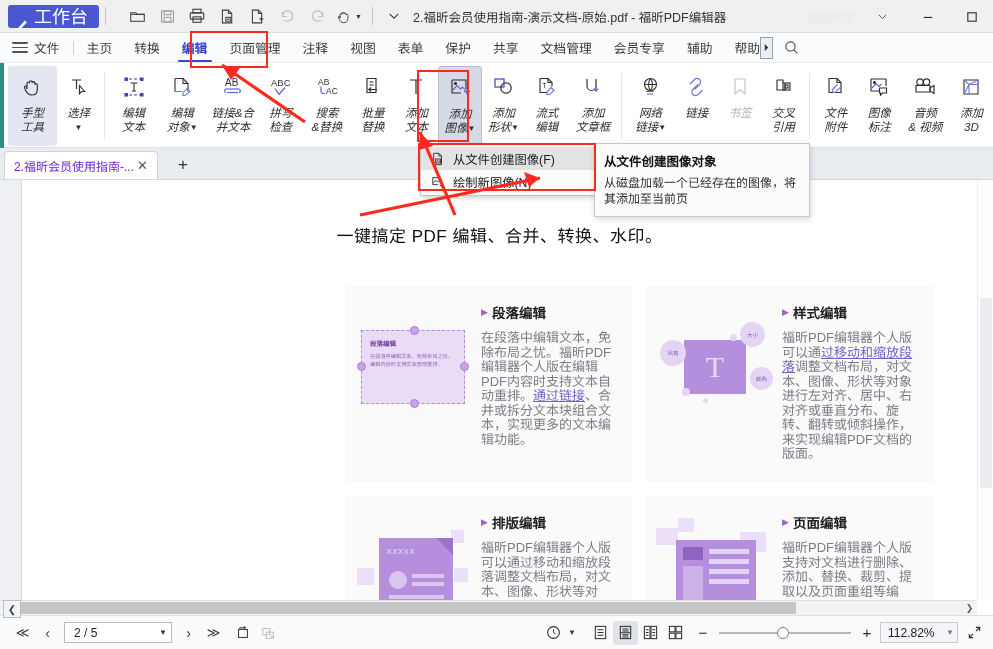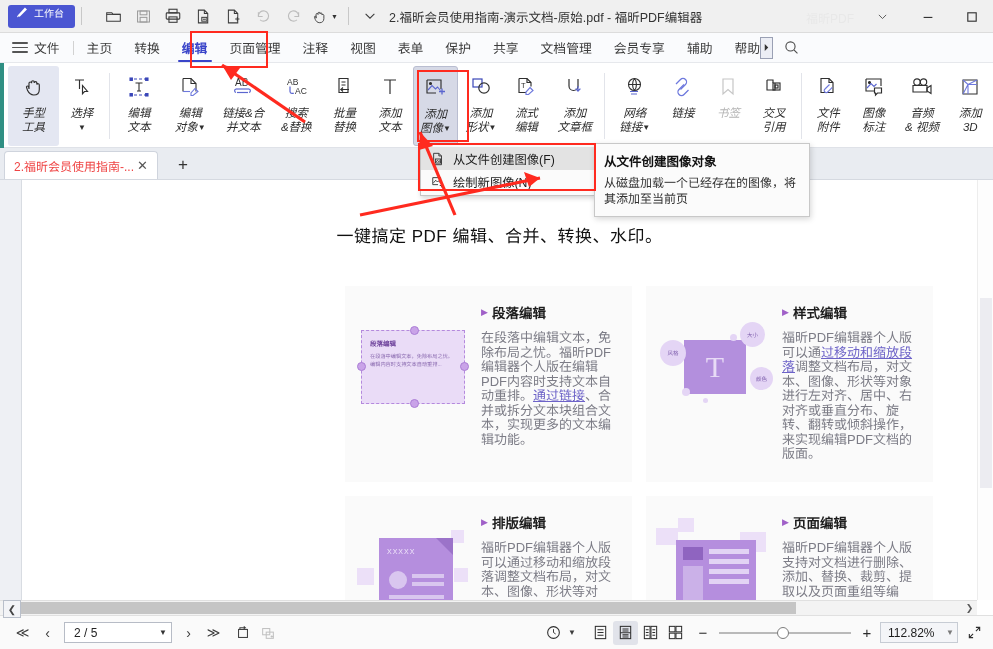--- a/index.html
+++ b/index.html
@@ -16,22 +16,22 @@
 
   
   .titlebar {
     position:absolute; left:0; top:0; width:993px; height:33px;
     background:#f0f0f0; border-bottom:1px solid #dcdcdc;
     display:flex; align-items:center;
   }
   .workbench-btn {
     margin-left:8px; height:23px; padding:0 11px 0 8px;
     background:#4b56d2; color:#fff; border-radius:3px;
-    display:flex; align-items:flex-start; gap:5px;
-    font-size:10px; cursor:pointer; white-space:nowrap;
+    display:flex; align-items:flex-end; gap:5px;
+    font-size:18px; cursor:pointer; white-space:nowrap;
   }
   .workbench-btn .pen { display:inline-block; width:13px; height:13px; }
   .tb-sep { width:1px; height:18px; background:#c8c8c8; margin:0 6px; }
   .tb-icon {
     width:30px; height:26px; display:flex; align-items:center; justify-content:center;
     cursor:pointer; color:#333; border-radius:3px;
   }
   .tb-icon.disabled { color:#bdbdbd; }
   .tb-icon svg { display:block; }
   .title-text {
@@ -125,21 +125,21 @@
     position:absolute; left:0; top:148px; width:993px; height:32px;
     background:#e9ecf1; border-bottom:1px solid #d5d9e0;
   }
   .doc-tab {
     position:absolute; left:4px; top:3px; width:154px; height:28px;
     background:#ffffff; border:1px solid #cfd4dd; border-bottom:none;
     border-radius:4px 4px 0 0;
     display:flex; align-items:center; padding:0 6px 0 9px; cursor:pointer;
   }
   .doc-tab-lbl {
-    font-size:12px; color:#ef4444; white-space:nowrap; overflow:hidden;
+    font-size:12px; color:#6d28d9; white-space:nowrap; overflow:hidden;
     text-overflow:ellipsis; flex:1;
   }
   .doc-tab-x { width:17px; height:17px; display:flex;align-items:center;justify-content:center;
     font-size:13px; color:#555; cursor:pointer; border-radius:2px; }
   .tab-plus {
     position:absolute; left:172px; top:7px; width:22px; height:20px;
     display:flex; align-items:center; justify-content:center;
     font-size:17px; color:#333; cursor:pointer; border-radius:3px;
   }
 
@@ -471,20 +471,29 @@
     <div class="rb-btn wide" style="width:58px">
       <span class="rb-ico">
         <svg width="26" height="24" viewBox="0 0 26 24" fill="none" stroke="#2f2f2f" stroke-width="1.2">
           <text x="5" y="11" font-size="10" fill="#2f2f2f" stroke="none" font-family="Liberation Sans">AB</text>
           <path d="M6 14h13" stroke="#5b66cf"></path>
             <path d="M7 17.5h11" stroke="#5b66cf"></path>
           <path d="M6 14a1.8 1.8 0 0 0 0 3.5M19 14a1.8 1.8 0 0 1 0 3.5" stroke="#5b66cf"></path>
         </svg>
       </span>
       <span class="rb-lbl"><span>链接&amp;合</span><br><span>并文本</span></span>
+    </div>
+    <div class="rb-btn">
+      <span class="rb-ico">
+        <svg width="26" height="24" viewBox="0 0 26 24" fill="none">
+          <text x="3" y="11" font-size="9.5" fill="#2f2f2f" font-family="Liberation Sans">ABC</text>
+          <path d="M7 13.5l4 6 6-7" stroke="#5b66cf" stroke-width="1.3" fill="none"></path>
+        </svg>
+      </span>
+      <span class="rb-lbl"><span>拼写</span><br><span>检查</span></span>
     </div>
     <div class="rb-btn wide">
       <span class="rb-ico">
         <svg width="26" height="24" viewBox="0 0 26 24" fill="none">
           <text x="4" y="10" font-size="8.5" fill="#2f2f2f" font-family="Liberation Sans">AB</text>
           <text x="12" y="19" font-size="8.5" fill="#2f2f2f" font-family="Liberation Sans">AC</text>
           <path d="M7 11.5v5a1.8 1.8 0 0 0 1.8 1.8h2" stroke="#5b66cf" stroke-width="1.2"></path>
         </svg>
       </span>
       <span class="rb-lbl"><span>搜索</span><br><span>&amp;替换</span></span>

